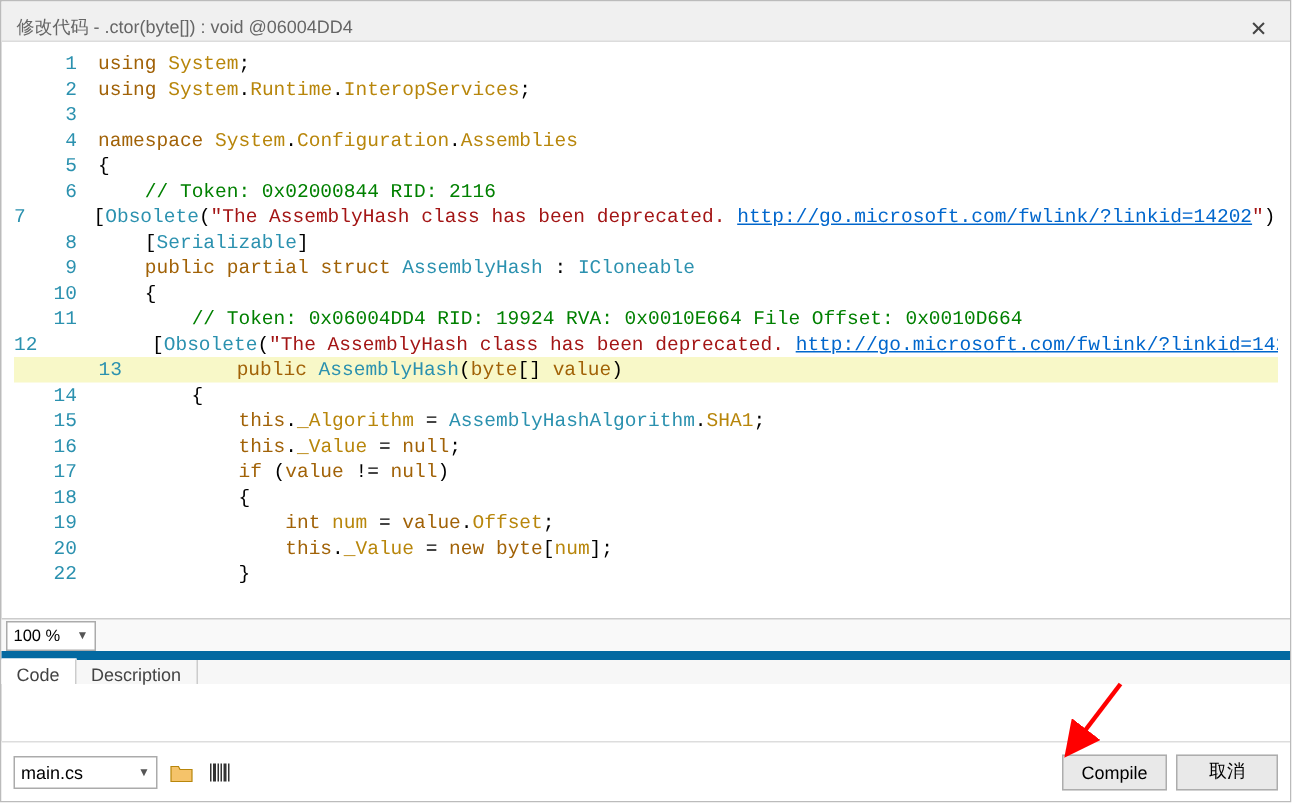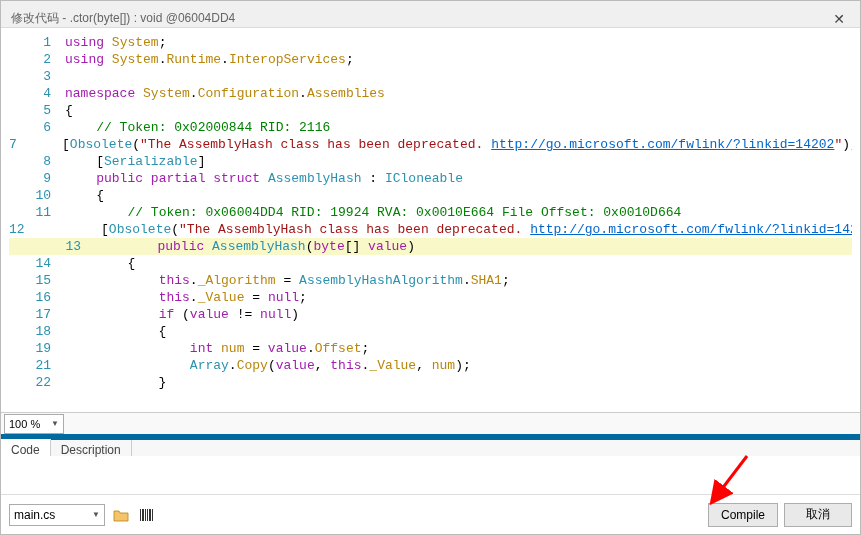--- a/index.html
+++ b/index.html
@@ -8,21 +8,21 @@
 .titlebar { height:27px; background:#f0f0f0; border-bottom:1px solid #dcdcdc; display:flex; align-items:flex-end; padding:0 6px 0 10px; color:#666; font-size:12px; }
 .titlebar .t-text { flex:1; }
 .titlebar .t-close { width:30px; text-align:center; font-size:14px; color:#444; cursor:pointer; }
 .editor-wrap { flex:1; position:relative; padding:6px; min-height:0; }
 .editor { position:absolute; top:6px; left:8px; right:8px; bottom:6px; overflow:auto; background:#fff; }
 .code { font-family:Consolas,"Courier New",monospace; font-size:13px; line-height:17px; }
 .line { display:flex; white-space:pre; }
 .gutter { width:56px; text-align:right; padding-right:14px; color:#2b91af; user-select:none; }
 .ctext { flex:1; }
 .hl { background:#f8f8c8;padding-left:30px; }
-.kw { color:#a21caf; }
+.kw { color:#a16207; }
 .ns { color:#b8860b; }
 .cm { color:#008000; }
 .tp { color:#2b91af; }
 .st { color:#a31515; }
 .lk { color:#0066cc; text-decoration:underline; }
 .zoom-row { height:22px; border-top:1px solid #ccc; display:flex; align-items:center; background:#f9f9f9; }
 .zoom { width:60px; height:20px; border:1px solid #ababab; margin:1px 0 1px 3px; background:#fff; display:flex; align-items:center; font-size:11px; padding:0 4px; }
 .zoom .dd { margin-left:auto; font-size:8px; color:#555; }
 .tabs-row { height:22px; border-top:6px solid #0369a1; display:flex; background:#f7f7f7; }
 .tab { padding:3px 10px 0; border-right:1px solid #ccc; color:#444; font-size:12px; cursor:pointer; }
@@ -60,21 +60,21 @@
           <div class="line"><span class="gutter">10</span><span class="ctext"><span>    {</span></span></div>
           <div class="line"><span class="gutter">11</span><span class="ctext"><span>        </span><span class="cm">// Token: 0x06004DD4 RID: 19924 RVA: 0x0010E664 File Offset: 0x0010D664</span></span></div>
           <div class="line"><span class="gutter">12</span><span class="ctext"><span>        [</span><span class="tp">Obsolete</span><span>(</span><span class="st">"The AssemblyHash class has been deprecated. </span><span class="lk">http://go.microsoft.com/fwlink/?linkid=14202</span></span></div>
           <div class="line hl"><span class="gutter">13</span><span class="ctext"><span>        </span><span class="kw">public</span><span> </span><span class="tp">AssemblyHash</span><span>(</span><span class="kw">byte</span><span>[] </span><span class="kw">value</span><span>)</span></span></div>
           <div class="line"><span class="gutter">14</span><span class="ctext"><span>        {</span></span></div>
           <div class="line"><span class="gutter">15</span><span class="ctext"><span>            </span><span class="kw">this</span><span>.</span><span class="ns">_Algorithm</span><span> = </span><span class="tp">AssemblyHashAlgorithm</span><span>.</span><span class="ns">SHA1</span><span>;</span></span></div>
           <div class="line"><span class="gutter">16</span><span class="ctext"><span>            </span><span class="kw">this</span><span>.</span><span class="ns">_Value</span><span> = </span><span class="kw">null</span><span>;</span></span></div>
           <div class="line"><span class="gutter">17</span><span class="ctext"><span>            </span><span class="kw">if</span><span> (</span><span class="kw">value</span><span> != </span><span class="kw">null</span><span>)</span></span></div>
           <div class="line"><span class="gutter">18</span><span class="ctext"><span>            {</span></span></div>
           <div class="line"><span class="gutter">19</span><span class="ctext"><span>                </span><span class="kw">int</span><span> </span><span class="ns">num</span><span> = </span><span class="kw">value</span><span>.</span><span class="ns">Offset</span><span>;</span></span></div>
-          <div class="line"><span class="gutter">21</span><span class="ctext"><span>                </span><span class="tp">Array</span><span>.</span><span class="ns">Copy</span><span>(</span><span class="kw">value</span><span>, </span><span class="kw">this</span><span>.</span><span class="ns">_Value</span><span>, </span><span class="ns">num</span><span>);</span></span></div>
+          <div class="line"><span class="gutter">20</span><span class="ctext"><span>                </span><span class="kw">this</span><span>.</span><span class="ns">_Value</span><span> = </span><span class="kw">new</span><span> </span><span class="kw">byte</span><span>[</span><span class="ns">num</span><span>];</span></span></div>
           <div class="line"><span class="gutter">22</span><span class="ctext"><span>            }</span></span></div>
         </div>
     </div>
   </div>
 
   <div class="zoom-row">
     <div class="zoom">
       <span>100 %</span>
       <span class="dd">▼</span>
     </div>

